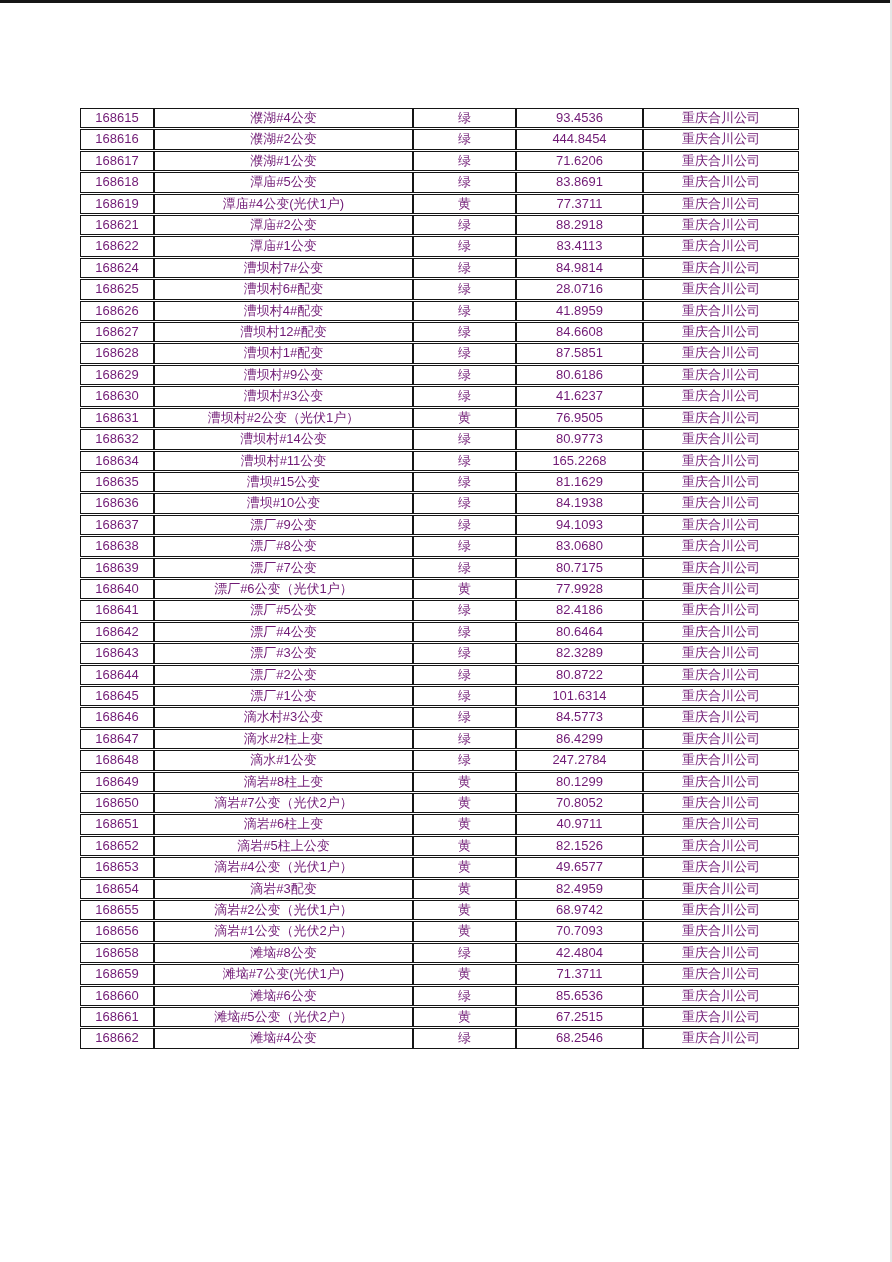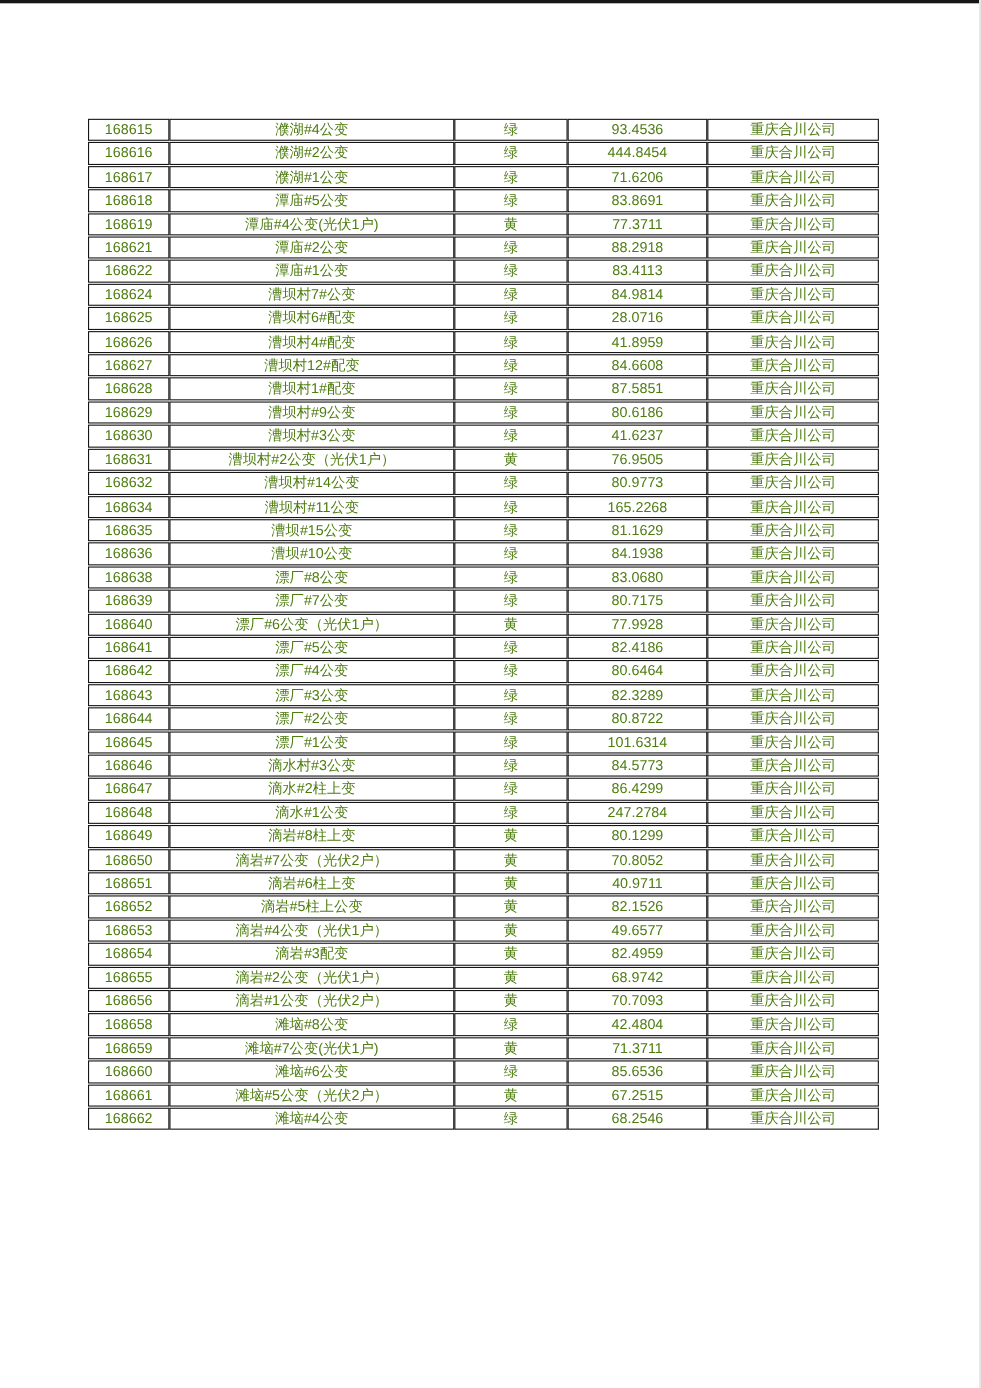--- a/index.html
+++ b/index.html
@@ -25,21 +25,21 @@
   }
   table.data-table {
     position: absolute;
     left: 80px;
     top: 107px;
     width: 719px;
     border-collapse: separate;
     border-spacing: 0 1px;
     table-layout: fixed;
     font-size: 13px;
-    color: #4d7c0f;
+    color: #701a75;
   }
   table.data-table td {
     border: 1px solid #151515;
     height: 18.4px;
     padding: 0 2px;
     text-align: center;
     vertical-align: middle;
     overflow: hidden;
     white-space: nowrap;
     line-height: 18.4px;
@@ -187,20 +187,27 @@
         <td>重庆合川公司</td>
       </tr>
       <tr>
         <td>168636</td>
         <td>漕坝#10公变</td>
         <td>绿</td>
         <td>84.1938</td>
         <td>重庆合川公司</td>
       </tr>
       <tr>
+        <td>168637</td>
+        <td>漂厂#9公变</td>
+        <td>绿</td>
+        <td>94.1093</td>
+        <td>重庆合川公司</td>
+      </tr>
+      <tr>
         <td>168638</td>
         <td>漂厂#8公变</td>
         <td>绿</td>
         <td>83.0680</td>
         <td>重庆合川公司</td>
       </tr>
       <tr>
         <td>168639</td>
         <td>漂厂#7公变</td>
         <td>绿</td>

